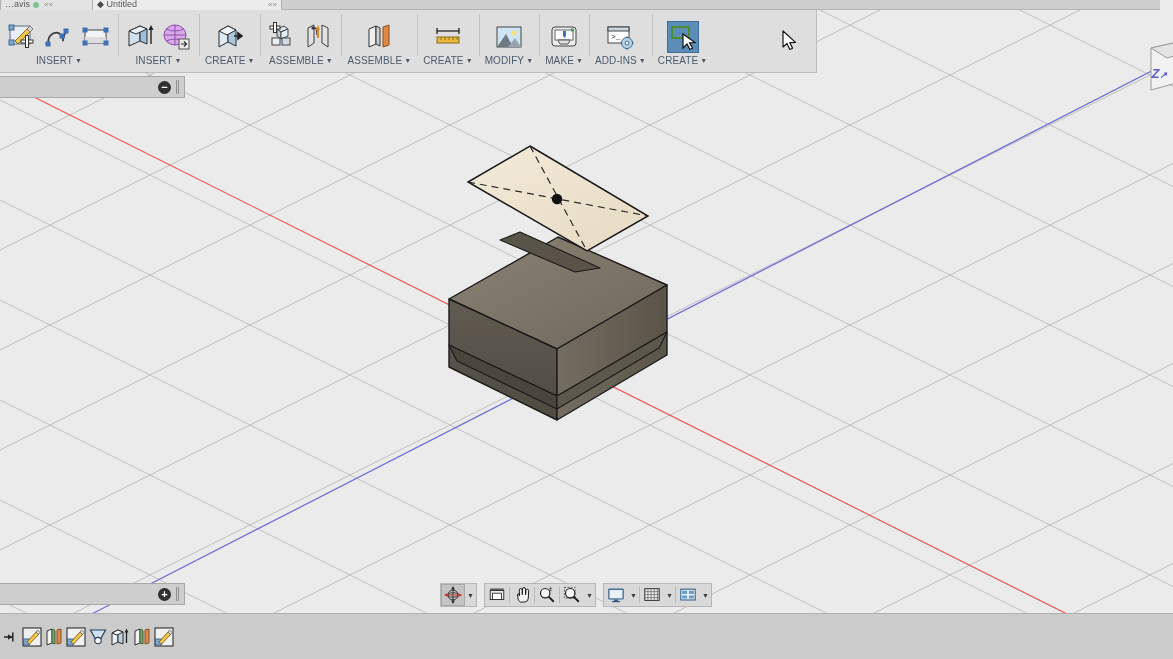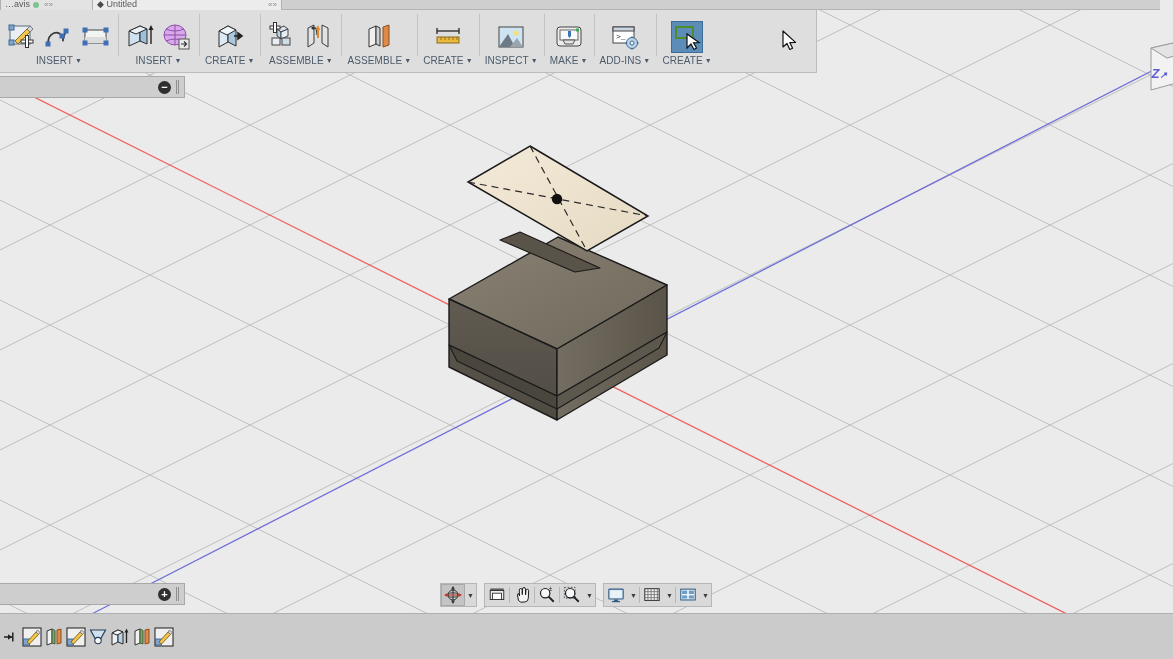--- a/index.html
+++ b/index.html
@@ -396,21 +396,21 @@
         <div class="ricon">
           <svg width="30" height="30" viewBox="0 0 30 30">
             <rect x="3" y="5" width="24" height="20" fill="#cfe4f2" stroke="#444"></rect>
             <circle cx="20" cy="11" r="2.6" fill="#f5e07a"></circle>
             <polygon points="3,25 12,12 19,25" fill="#6d7a86"></polygon>
             <polygon points="14,25 21,16 27,25" fill="#98a4ae"></polygon>
           </svg>
         </div>
       </div>
       <div class="rlabel">
-        <span>INSPECT</span><span class="caret">▼</span>
+        <span>MODIFY</span><span class="caret">▼</span>
       </div>
     </div>
 
     <div class="rgroup">
       <div class="ricons">
         <div class="ricon">
           <svg width="30" height="30" viewBox="0 0 30 30">
             <rect x="3" y="5" width="24" height="19" rx="3" fill="#ececec" stroke="#444"></rect>
             <rect x="6" y="8" width="18" height="10" fill="#fafafa" stroke="#666"></rect>
             <rect x="22" y="6.5" width="3" height="3" fill="#3fa35a"></rect>

